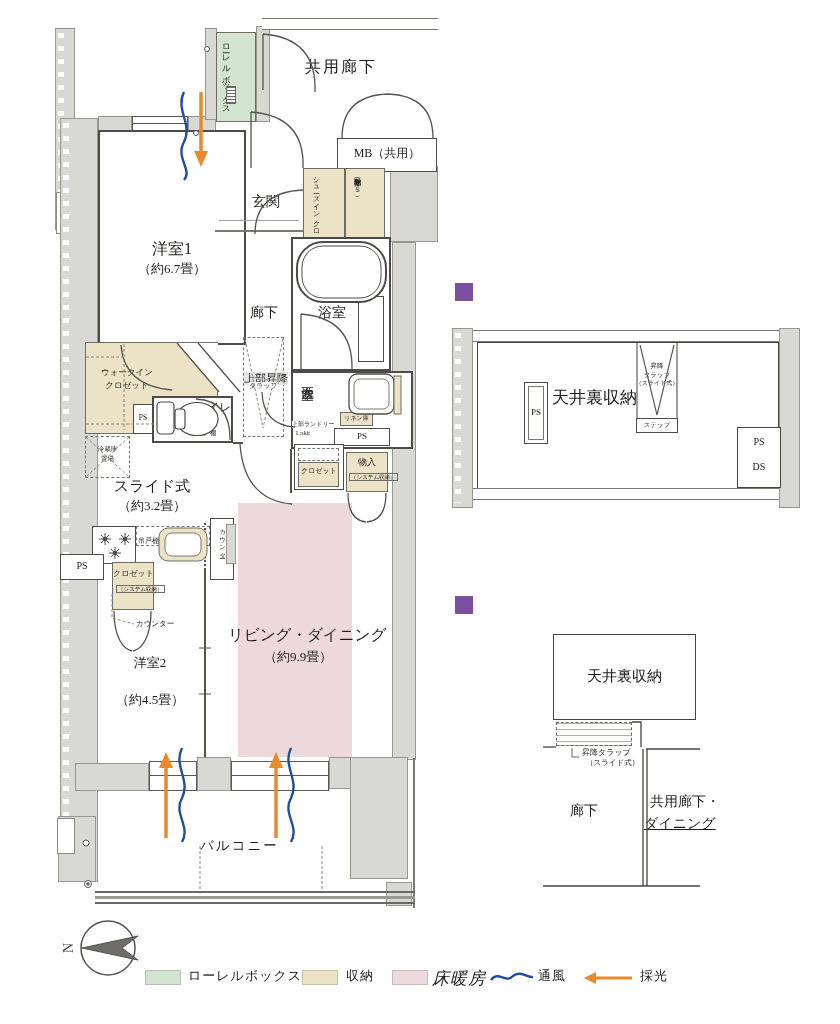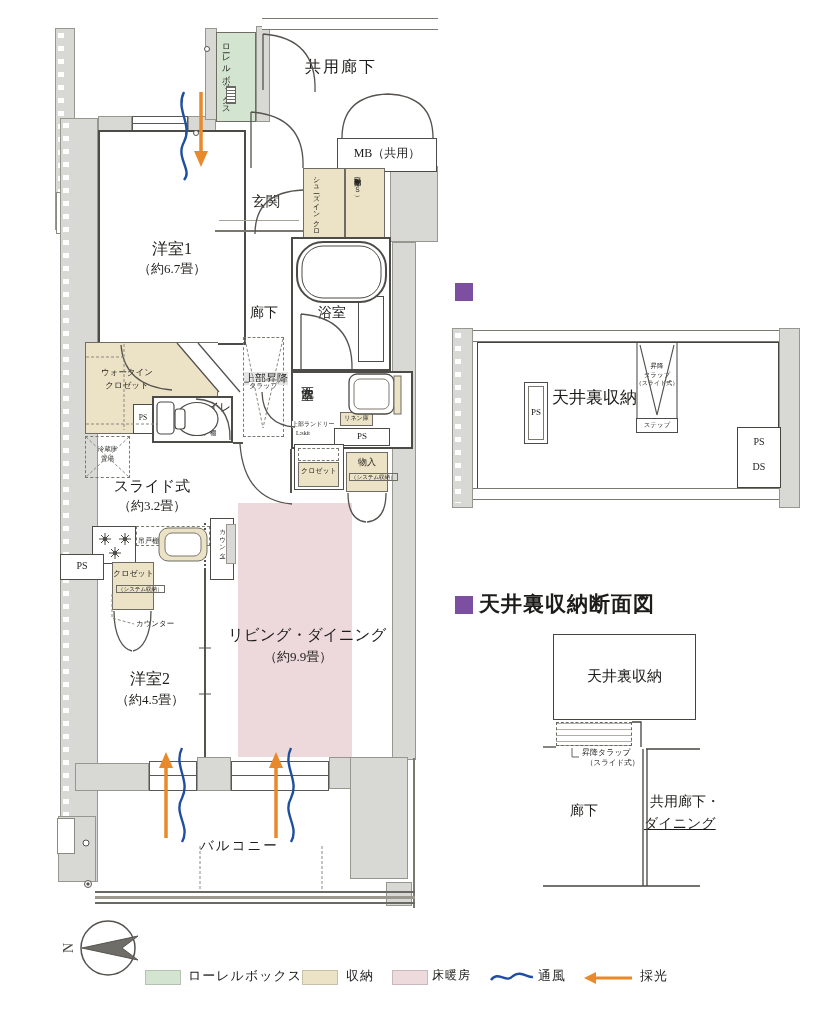--- a/index.html
+++ b/index.html
@@ -113,21 +113,21 @@
   <div class="abs wall" style="left:226px;top:524px;width:10px;height:40px;"></div>
   <div class="abs" style="left:60px;top:554px;width:44px;height:26px;background:#fff;border:1.5px solid #4d4b47;">
     <div class="lbl c" style="left:0;top:5px;width:100%;font-size:10px;">PS</div>
   </div>
   <div class="abs beige" style="left:112px;top:562px;width:42px;height:48px;">
     <div class="lbl c" style="left:0;top:6px;width:100%;font-size:8px;">クロゼット</div>
     <div class="lbl boxed" style="left:3px;top:22px;font-size:5.5px;">（システム収納）</div>
   </div>
   <div class="lbl" style="left:136px;top:620px;font-size:7.5px;">カウンター</div>
 
-  <div class="lbl c" style="left:95px;top:670px;width:110px;font-size:16px;">洋室2</div>
+  <div class="lbl c" style="left:95px;top:656px;width:110px;font-size:13px;">洋室2</div>
   <div class="lbl c" style="left:95px;top:693px;width:110px;font-size:13px;">（約4.5畳）</div>
 
   <div class="abs" style="left:238px;top:503px;width:114px;height:254px;background:#edd9dc;"></div>
   <div class="lbl c" style="left:228px;top:626px;width:140px;font-size:15.5px;">リビング・ダイニング</div>
   <div class="lbl c" style="left:228px;top:650px;width:140px;font-size:13px;">（約9.9畳）</div>
 
   <div class="abs beige" style="left:346px;top:452px;width:42px;height:40px;">
     <div class="lbl c" style="left:0;top:4px;width:100%;font-size:9px;">物入</div>
     <div class="lbl boxed" style="left:2px;top:20px;font-size:5.5px;">（システム収納）</div>
   </div>
@@ -275,21 +275,20 @@
     <div class="lbl c" style="left:0;top:8px;width:100%;font-size:10px;">PS</div>
     <div class="lbl c" style="left:0;top:33px;width:100%;font-size:10px;">DS</div>
   </div>
   <svg width="840" height="1024" viewBox="0 0 840 1024" style="pointer-events:none;">
     <g stroke="#56534f" stroke-width="1.1" fill="none">
       <path d="M637,343 L637,418 M677,343 L677,418 M640,345 L657,415 M674,345 L657,415"></path>
     </g>
   </svg>
 
   <div class="abs sq" style="left:455px;top:596px;width:18px;height:18px;"></div>
-  <div class="lbl hdr" style="left:479px;top:592px;">天井裏収納断面図</div>
   <div class="abs" style="left:553px;top:634px;width:143px;height:86px;background:#fff;border:1.5px solid #46443f;">
     <div class="lbl c" style="left:0;top:33px;width:100%;font-size:15px;">天井裏収納</div>
   </div>
   <div class="abs" style="left:556px;top:722px;width:76px;height:24px;border:1px dashed #6a6862;background:repeating-linear-gradient(180deg,#b0aea6 0 1px,transparent 1px 6px);"></div>
   <div class="lbl" style="left:582px;top:748px;font-size:8px;">昇降タラップ</div>
   <div class="lbl" style="left:586px;top:759px;font-size:7.5px;">（スライド式）</div>
   <div class="lbl" style="left:570px;top:803px;font-size:14px;">廊下</div>
   <div class="lbl" style="left:650px;top:794px;font-size:14px;">共用廊下・</div>
   <div class="lbl" style="left:644px;top:816px;font-size:14px;text-decoration:underline;">ダイニング</div>
   <svg width="840" height="1024" viewBox="0 0 840 1024" style="pointer-events:none;">
@@ -309,21 +308,21 @@
     <circle cx="50" cy="34" r="27" fill="#ffffff" stroke="#56534f" stroke-width="1.5"></circle>
     <polygon points="24,34 80,22 64,34 80,46" fill="#6f6d68" stroke="#56534f" stroke-width="1"></polygon>
     <text x="10" y="40" font-size="14" fill="#46443f" font-family="Liberation Serif, DejaVu Serif, serif" transform="rotate(-90 12 37)">N</text>
   </svg>
 
   <div class="abs" style="left:145px;top:970px;width:36px;height:15px;background:#d3e4d1;border:1px solid rgba(0,0,0,0.15);"></div>
   <div class="lbl" style="left:188px;top:969px;font-size:13px;letter-spacing:1px;">ローレルボックス</div>
   <div class="abs" style="left:302px;top:970px;width:36px;height:15px;background:#ece3c6;border:1px solid rgba(0,0,0,0.15);"></div>
   <div class="lbl" style="left:346px;top:969px;font-size:13px;letter-spacing:1px;">収納</div>
   <div class="abs" style="left:392px;top:970px;width:36px;height:15px;background:#eddadd;border:1px solid rgba(0,0,0,0.15);"></div>
-  <div class="lbl" style="left:432px;top:969px;font-size:12px;letter-spacing:1px;">床暖房</div>
+  <div class="lbl" style="left:432px;top:969px;font-size:17px;letter-spacing:1px;font-style:italic;">床暖房</div>
   <svg width="48" height="20" viewBox="0 0 48 20" style="left:488px;top:968px;">
     <path d="M3,12 C10,2 18,16 25,8 C32,2 40,10 45,9" stroke="#1f4f9e" stroke-width="2.4" fill="none"></path>
   </svg>
   <div class="lbl" style="left:538px;top:969px;font-size:13px;letter-spacing:1px;">通風</div>
   <svg width="50" height="14" viewBox="0 0 50 14" style="left:584px;top:971px;">
     <path d="M12,7 L48,7" stroke="#e8892b" stroke-width="3"></path>
     <polygon points="12,1 12,13 0,7" fill="#e8892b"></polygon>
   </svg>
   <div class="lbl" style="left:640px;top:969px;font-size:13px;letter-spacing:1px;">採光</div>
 

